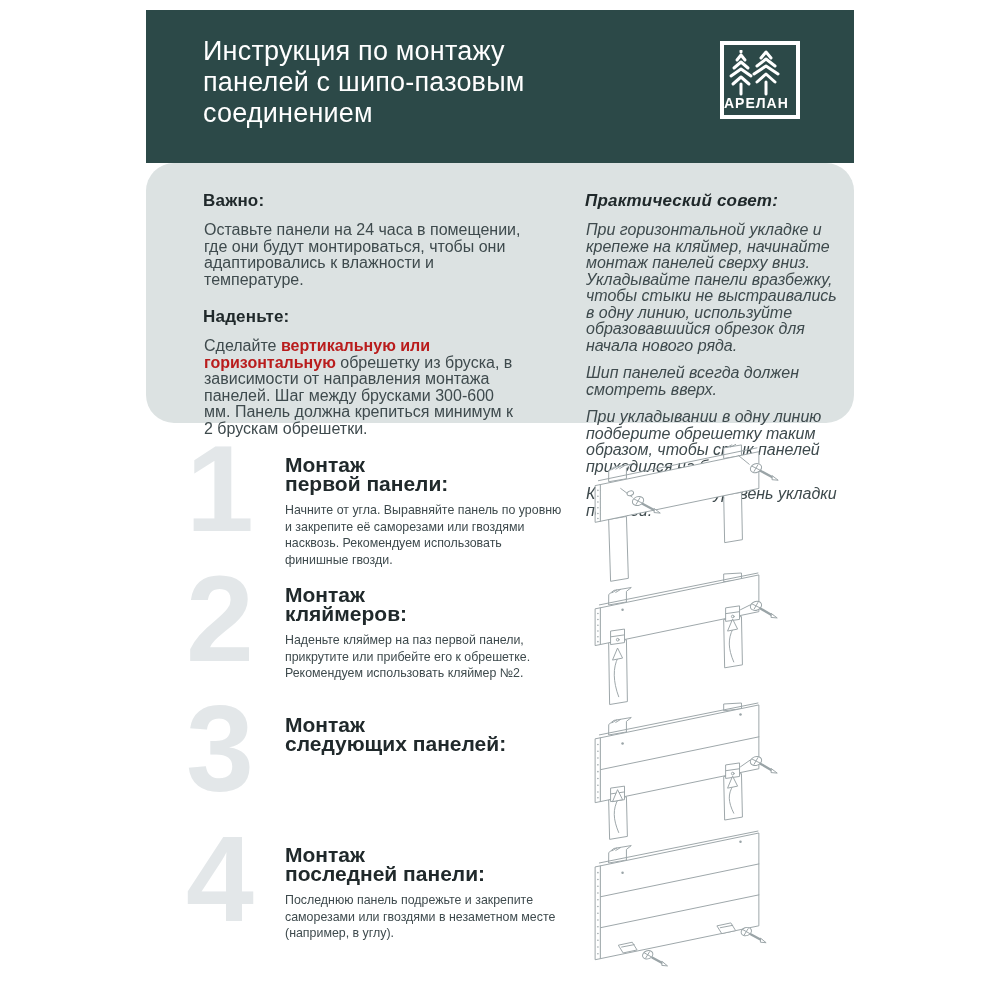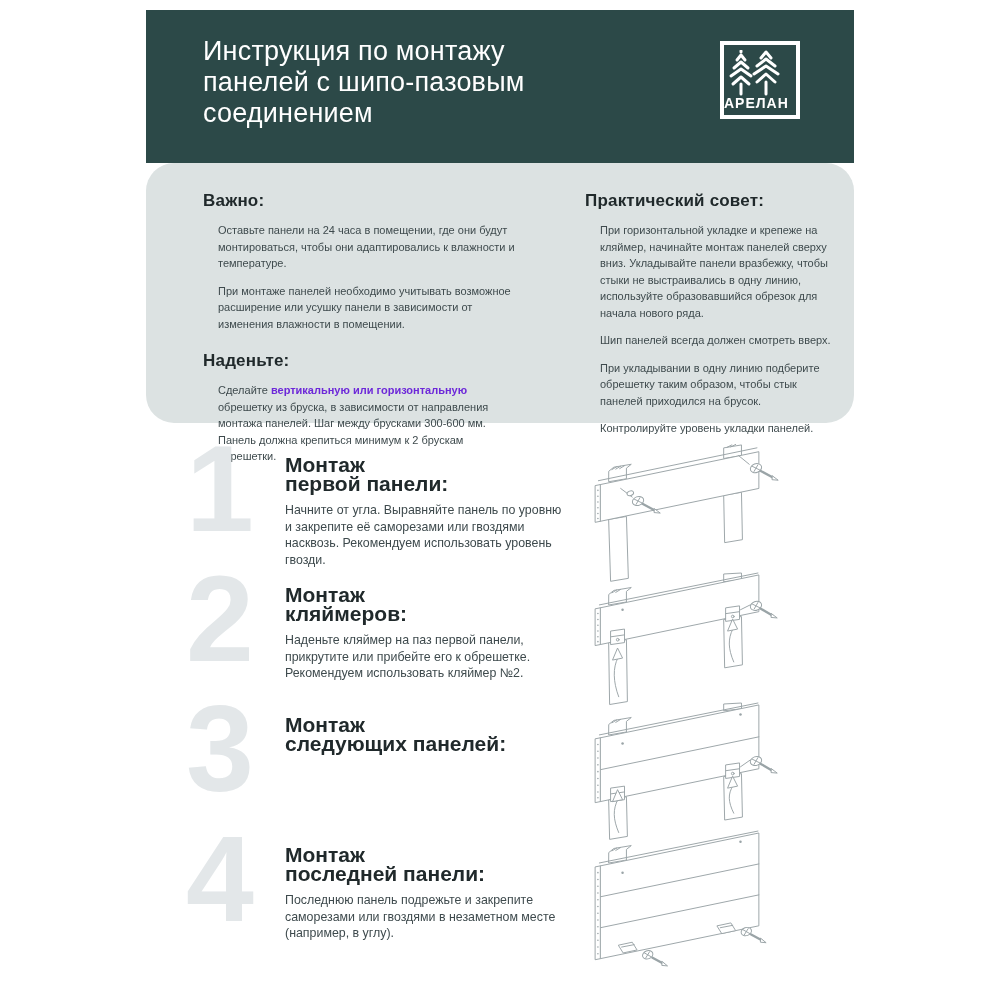--- a/index.html
+++ b/index.html
@@ -32,26 +32,26 @@
   
   .info{
     position:absolute;left:0;top:153px;width:100%;height:260px;
     background:#DCE2E2;
     border-radius:28px;
   }
   .info h3{
     margin:0 0 11px 0;font-size:17px;font-weight:700;color:#20292B;letter-spacing:.2px;
   }
   .info p{
-    margin:0 0 11px 15px;font-size:11px;line-height:16.5px;color:#3E4A4D;
+    margin:0 0 11px 1px;font-size:16px;line-height:16.5px;color:#3E4A4D;
   }
   .col-left{position:absolute;left:57px;top:28px;width:318px;}
-  .col-right{position:absolute;left:439px;top:28px;width:252px;}
+  .col-right{position:absolute;left:439px;top:28px;width:252px;font-style:italic;}
   .lathing-head{margin-top:19px !important;}
-  .b{font-weight:700;color:#6d28d9;}
+  .b{font-weight:700;color:#b91c1c;}
   
   .steps{position:absolute;left:0;top:413px;width:100%;height:577px;padding-top:20px;box-sizing:border-box;}
   .step-row{position:relative;height:130px;}
   .step-number{
     position:absolute;left:22px;top:-4px;width:104px;text-align:center;
     font-size:122px;font-weight:700;line-height:100px;color:#E3E7E9;
   }
   .step-text{position:absolute;left:139px;top:12px;width:280px;}
   .step-title{
     font-size:21px;font-weight:700;line-height:19px;color:#20292B;white-space:pre-line;
@@ -94,41 +94,40 @@
         </g>
       </svg>
       <div class="logo-text">АРЕЛАН</div>
     </div>
   </div>
 
   <div class="info">
     <div class="col-left">
       <h3>Важно:</h3>
       <p>Оставьте панели на 24 часа в помещении, где они будут монтироваться, чтобы они адаптировались к влажности и температуре.</p>
-      <p>При монтаже панелей необходимо учитывать возможное расширение или усушку панели в зависимости от изменения влажности в помещении.</p>
       <h3 class="lathing-head">Наденьте:</h3>
       <p><span>Сделайте </span><span class="b">вертикальную или горизонтальную</span><span> обрешетку из бруска, в зависимости от направления монтажа панелей. Шаг между брусками 300-600 мм. Панель должна крепиться минимум к 2 брускам обрешетки.</span></p>
     </div>
     <div class="col-right">
       <h3>Практический совет:</h3>
       <p>При горизонтальной укладке и крепеже на кляймер, начинайте монтаж панелей сверху вниз. Укладывайте панели вразбежку, чтобы стыки не выстраивались в одну линию, используйте образовавшийся обрезок для начала нового ряда.</p>
       <p>Шип панелей всегда должен смотреть вверх.</p>
       <p>При укладывании в одну линию подберите обрешетку таким образом, чтобы стык панелей приходился на брусок.</p>
       <p>Контролируйте уровень укладки панелей.</p>
     </div>
   </div>
 
   <div class="steps">
 
     <div class="step-row">
       <div class="step-number">1</div>
       <div class="step-text">
         <div class="step-title">Монтаж
 первой панели:</div>
-        <div class="step-body">Начните от угла. Выравняйте панель по уровню и закрепите её саморезами или гвоздями насквозь. Рекомендуем использовать уровень гвозди.</div>
+        <div class="step-body">Начните от угла. Выравняйте панель по уровню и закрепите её саморезами или гвоздями насквозь. Рекомендуем использовать финишные гвозди.</div>
       </div>
       <div class="step-ill">
         <svg viewBox="0 0 210 150">
 
           <polygon class="ln" points="14,79 32,76 34,140 16,143"></polygon>
           <polygon class="ln" points="133,54 151,51 152,100 134,103"></polygon>
 
           <polygon class="ln" points="14,29 19,25 37,22 32,26 32,37 14,40"></polygon>
           <line class="lno" x1="17" y1="27.5" x2="22" y2="24.5"></line>
             <line class="lno" x1="21" y1="27" x2="26" y2="24"></line>

